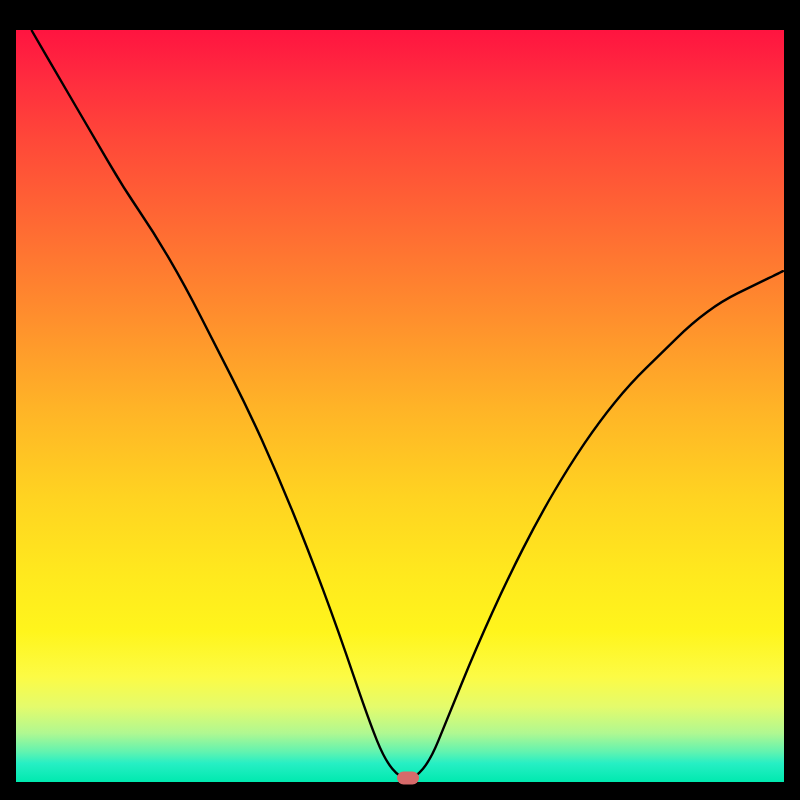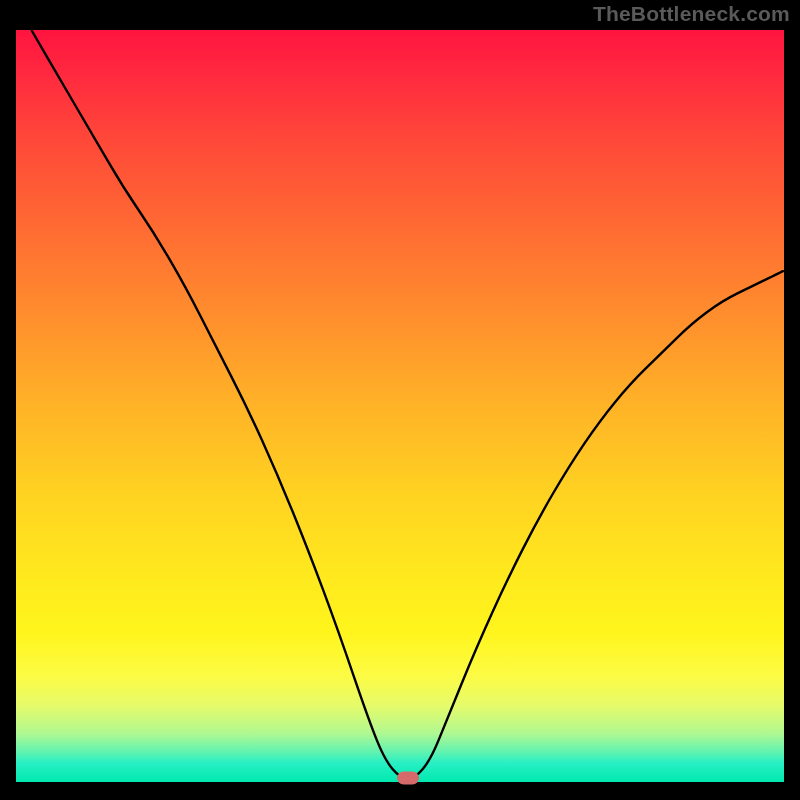--- a/index.html
+++ b/index.html
@@ -69,21 +69,20 @@
     border-radius: 7px;
     background: #d66a6a;
     transform: translate(-50%, -50%);
     z-index: 5;
   }
 </style>
 </head>
 <body>
 
 <div class="frame">
-  <div class="watermark">TheBottleneck.com</div>
 
   <div class="plot-area">
     <svg viewBox="0 0 768 752" preserveAspectRatio="none">
       <path id="curve-path" fill="none" stroke="#000" stroke-width="2.4" d="M 15.4 0.0 Q 15.4 0.0 30.7 26.3 Q 46.1 52.6 61.4 79.0 Q 76.8 105.3 92.2 131.6 Q 107.5 157.9 122.9 180.5 Q 138.2 203.0 153.6 229.4 Q 169.0 255.7 184.3 285.8 Q 199.7 315.8 215.0 345.9 Q 230.4 376.0 245.8 409.8 Q 261.1 443.7 276.5 481.3 Q 291.8 518.9 307.2 560.2 Q 322.6 601.6 337.9 646.7 Q 353.3 691.8 361.0 710.6 Q 368.6 729.4 376.3 738.8 Q 384.0 748.2 391.7 748.2 Q 399.4 748.2 407.0 738.8 Q 414.7 729.4 422.4 710.6 Q 430.1 691.8 445.4 654.2 Q 460.8 616.6 476.2 582.8 Q 491.5 549.0 506.9 518.9 Q 522.2 488.8 537.6 462.5 Q 553.0 436.2 568.3 413.6 Q 583.7 391.0 599.0 372.2 Q 614.4 353.4 629.8 338.4 Q 645.1 323.4 660.5 308.3 Q 675.8 293.3 691.2 282.0 Q 706.6 270.7 721.9 263.2 Q 737.3 255.7 752.6 248.2 T 768.0 240.6 "></path>
     </svg>
     <div id="marker" class="marker" style="left: 391.68px; top: 748.24px;"></div>
   </div>
 </div>
 
 </body></html>

